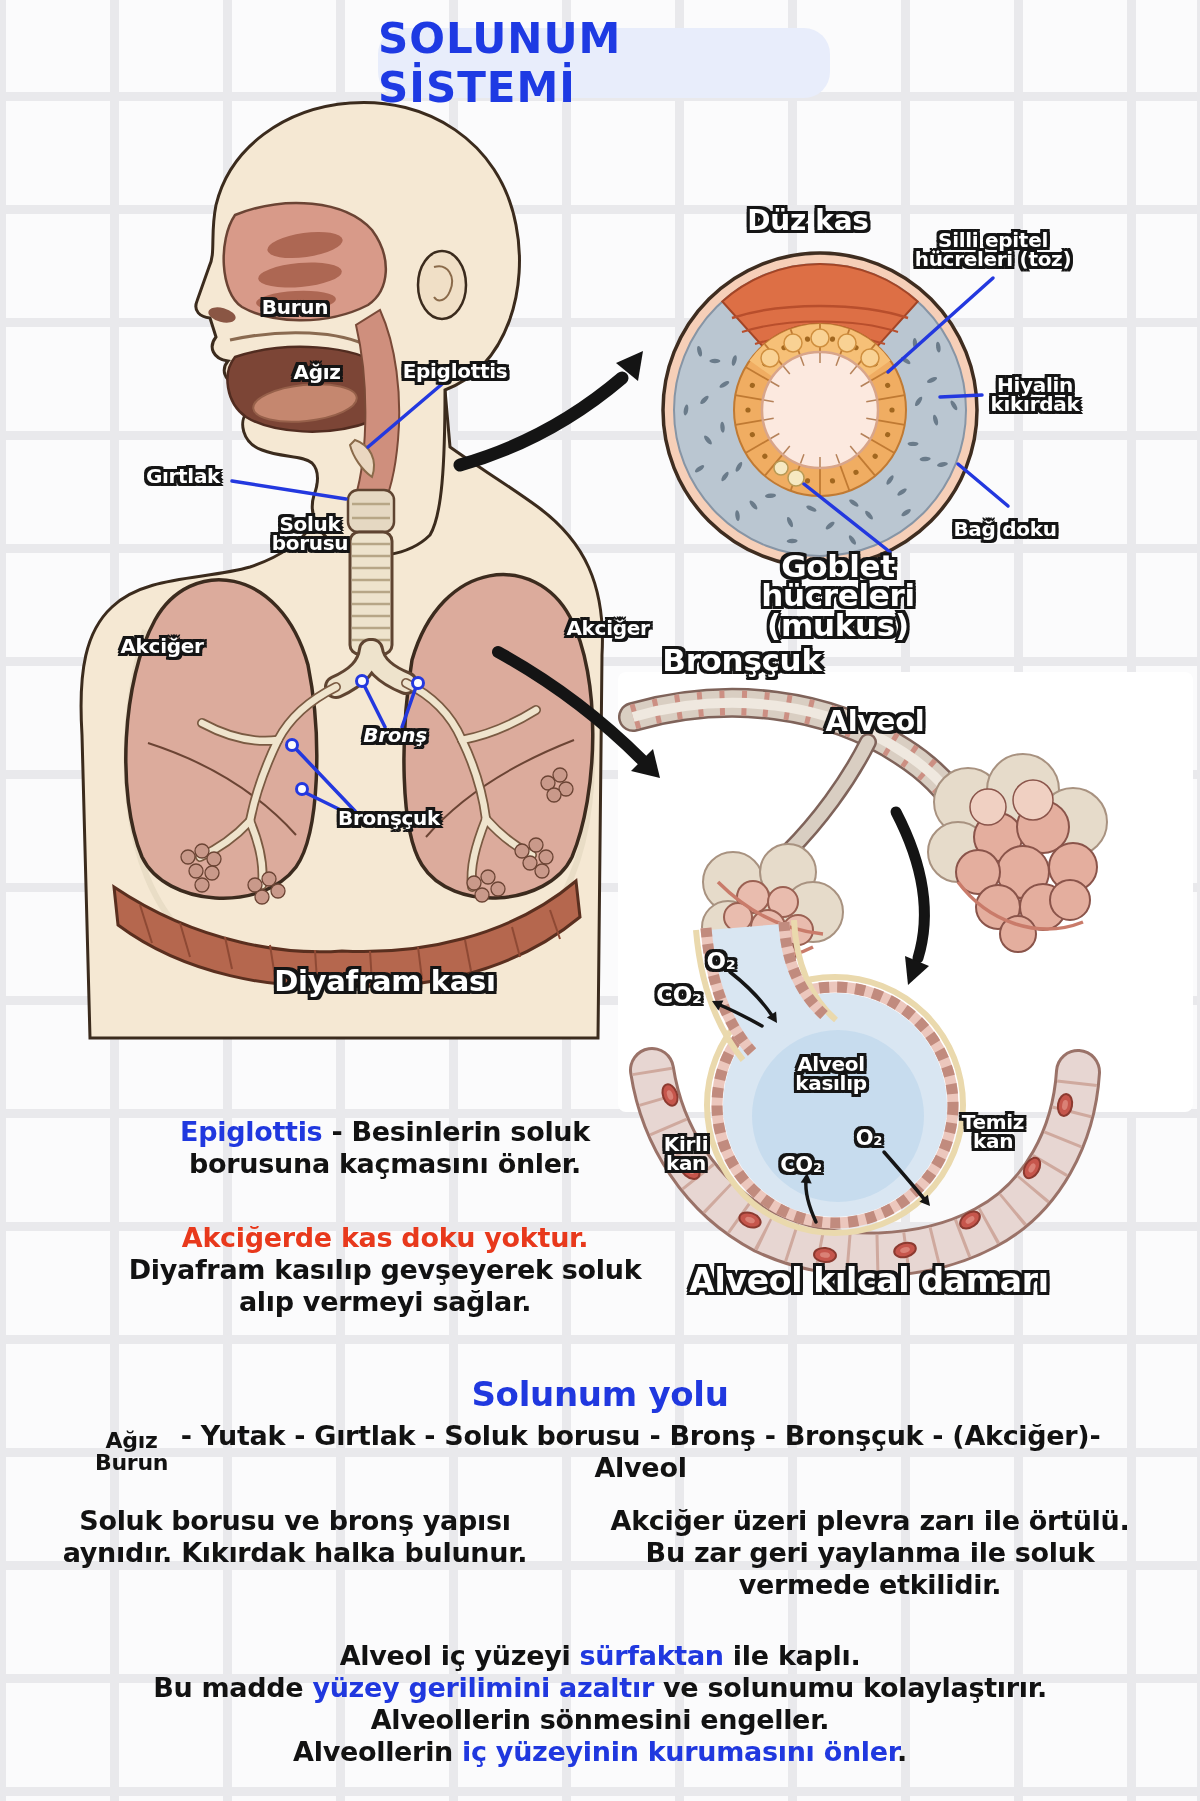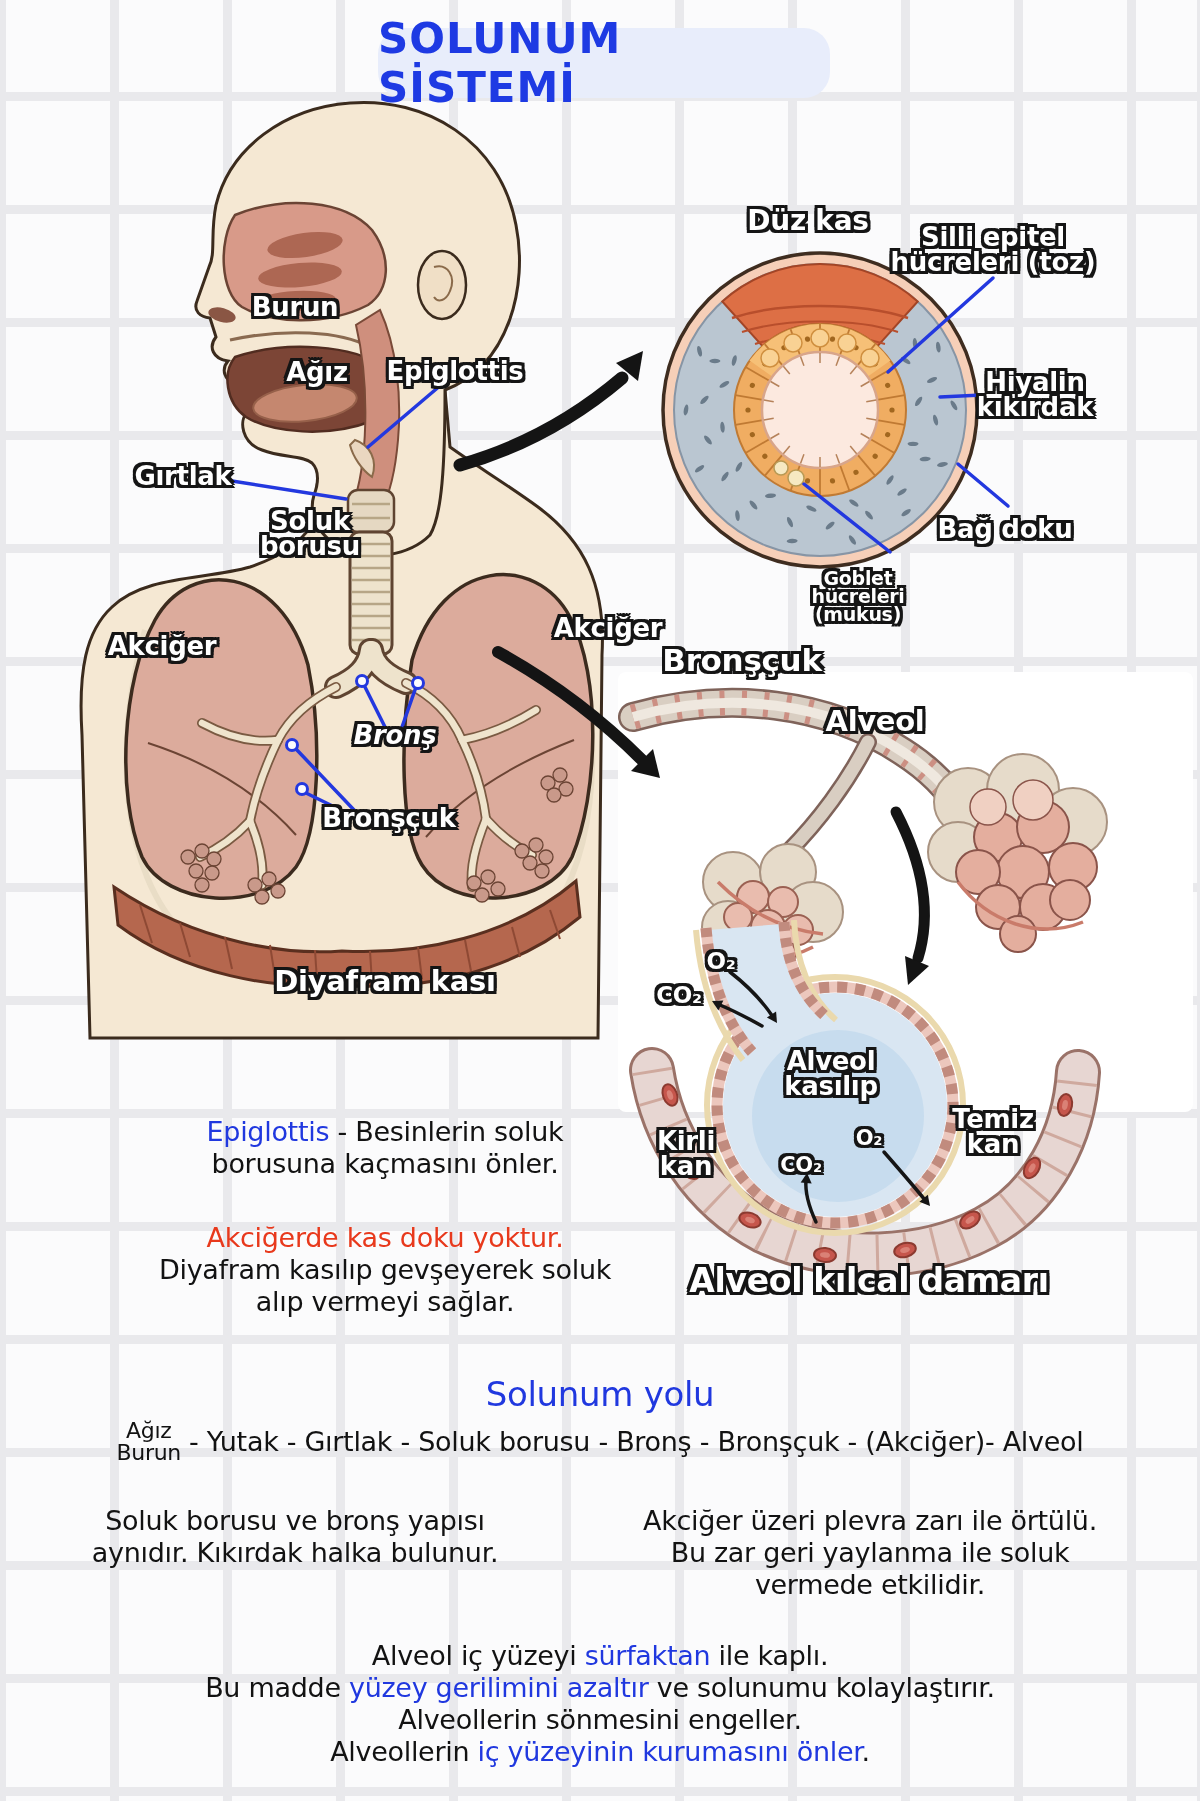--- a/index.html
+++ b/index.html
@@ -10,28 +10,28 @@
     background-image:
       repeating-linear-gradient(90deg,#e9e9ec 0 9px,transparent 9px 113px),
       repeating-linear-gradient(0deg,#e9e9ec 0 9px,transparent 9px 113px);
     background-position:-3px -5px;
   }
   .abs{position:absolute;}
   
   .olbl{
     position:absolute; transform:translate(-50%,-50%);
     font-weight:700; color:#ffffff; white-space:nowrap; text-align:center;
-    font-size:26px; line-height:0.95; z-index:30; letter-spacing:-0.3px;
+    font-size:20px; line-height:0.95; z-index:30; letter-spacing:-0.3px;
     text-shadow:
       -3px -3px 0 #151515, 3px -3px 0 #151515, -3px 3px 0 #151515, 3px 3px 0 #151515,
       -3px 0 0 #151515, 3px 0 0 #151515, 0 -3px 0 #151515, 0 3px 0 #151515,
       -2px -2px 0 #151515, 2px 2px 0 #151515, -2px 2px 0 #151515, 2px -2px 0 #151515;
   }
   .olbl span{display:block;}
-  .txt{position:absolute; font-weight:400; color:#121212; font-size:27px;
+  .txt{position:absolute; font-weight:700; color:#121212; font-size:27px;
        line-height:1.18; text-align:center; z-index:30; letter-spacing:-0.3px;}
   .blue{color:#2038df;}
   .red{color:#e8391c;}
   #title-bubble{
     left:378px; top:28px; width:452px; height:70px; border-radius:26px;
     background:#e8edfb; z-index:25; display:flex; align-items:center; justify-content:center;
   }
   #title-bubble .t{font-size:42px; font-weight:700; color:#1e3ae3; letter-spacing:1px;}
   #white-box{left:618px; top:672px; width:575px; height:440px; background:#ffffff;
              border-radius:8px; z-index:4;}
@@ -474,21 +474,21 @@
   <div class="olbl" style="left:808px; top:221px; font-size:28px;">Düz kas</div>
   <div class="olbl" style="left:993px; top:250px;">
     <span>Silli epitel</span>
     <span>hücreleri (toz)</span>
   </div>
   <div class="olbl" style="left:1035px; top:395px;">
     <span>Hiyalin</span>
     <span>kıkırdak</span>
   </div>
   <div class="olbl" style="left:1005px; top:529px;">Bağ doku</div>
-  <div class="olbl" style="left:858px; top:596px; font-size:19px;">
+  <div class="olbl" style="left:838px; top:596px; font-size:31px;">
     <span>Goblet</span>
     <span>hücreleri</span>
     <span>(mukus)</span>
   </div>
 
   <div class="olbl" style="left:742px; top:661px; font-size:31px;">Bronşçuk</div>
   <div class="olbl" style="left:875px; top:722px; font-size:29px;">Alveol</div>
 
   <div class="olbl" style="left:721px; top:962px; font-size:23px;">O₂</div>
   <div class="olbl" style="left:679px; top:996px; font-size:23px;">CO₂</div>

